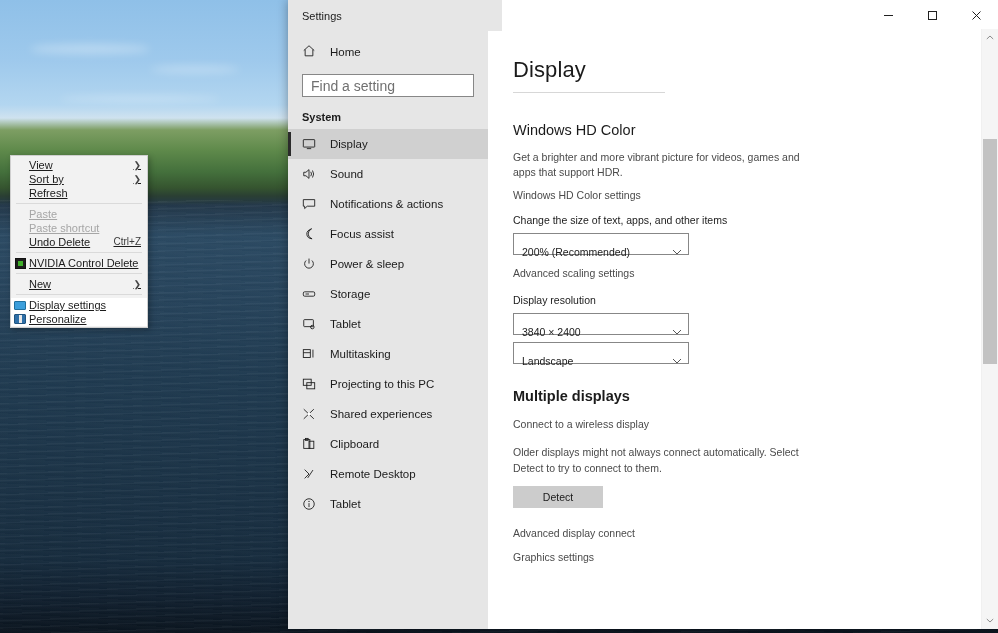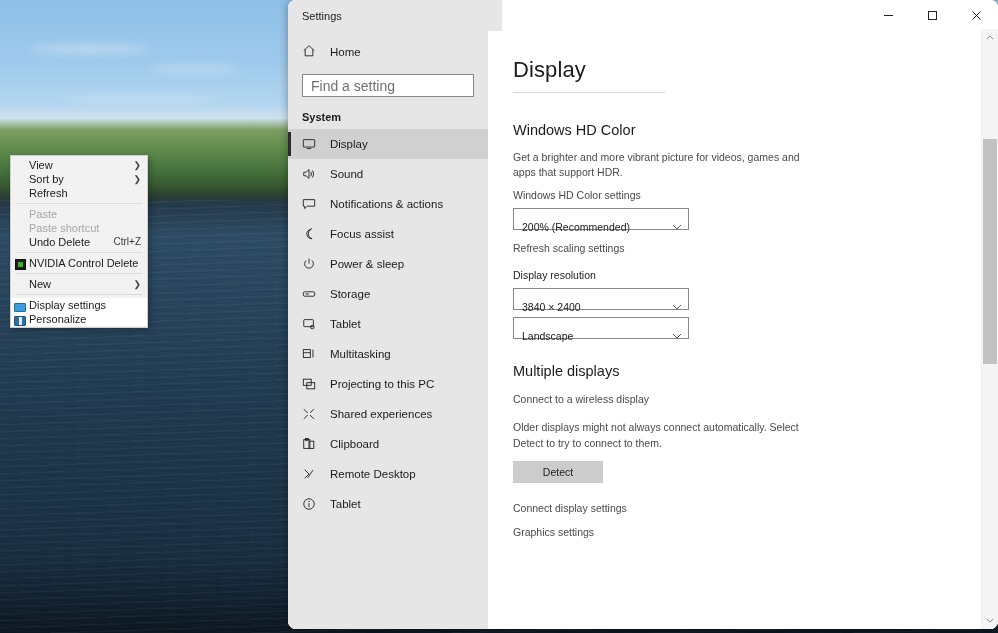--- a/index.html
+++ b/index.html
@@ -76,25 +76,26 @@
     background: #f2f2f2;
     border: 1px solid #cfcfcf;
     box-shadow: 2px 2px 6px rgba(0,0,0,0.28);
     padding: 2px 0 1px 0;
     font-size: 11px;
     color: #1b1b1b;
   }
   .cm-item {
     position: relative;
     display: flex;
-    align-items: flex-end;
+    align-items: center;
     height: 14px;
     padding: 0 6px 0 0;
     line-height: 14px;
     white-space: nowrap;
+    text-decoration: underline;
   }
   .cm-item .cm-ico {
     width: 18px;
     min-width: 18px;
     display: flex;
     align-items: center;
     justify-content: center;
   }
   .cm-item .cm-label { flex: 1; }
   .cm-item.disabled { color: #a6a6a6; }
@@ -145,21 +146,20 @@
     position: absolute;
     left: 288px;
     top: 0px;
     width: 710px;
     height: 629px;
     background: #ffffff;
     box-shadow: 0 0 10px rgba(0,0,0,0.35);
     display: flex;
     flex-direction: column;
     overflow: hidden;
-    border-radius: 8px;
   }
 
   #titlebar {
     height: 31px;
     min-height: 31px;
     display: flex;
     align-items: stretch;
     background: #ffffff;
     position: relative;
   }
@@ -650,57 +650,58 @@
       <div id="content-area">
         <div id="content">
 
           <h1 id="page-title">Display</h1>
           <div id="title-rule"></div>
 
           <h2 class="sec-head" style="margin-top:29px;">Windows HD Color</h2>
           <p class="body-text" style="margin-top:12px;width:292px;">Get a brighter and more vibrant picture for videos, games and apps that support HDR.</p>
           <p class="link-text" style="margin-top:9px;">Windows HD Color settings</p>
 
+          <p class="field-label" style="margin-top:13px;">Change the size of text, apps, and other items</p>
           <div class="combo" style="margin-top:7px;">
             <span class="combo-val">200% (Recommended)</span>
             <span class="chev">
               <svg width="10" height="6" viewBox="0 0 10 6">
                   <path d="M1 1 L5 5 L9 1" fill="none" stroke="#555" stroke-width="1"></path>
                 </svg>
             </span>
           </div>
 
-          <p class="link-text" style="margin-top:12px;">Refresh scaling settings</p>
+          <p class="link-text" style="margin-top:12px;">Advanced scaling settings</p>
 
           <p class="field-label" style="margin-top:15px;">Display resolution</p>
           <div class="combo" style="margin-top:7px;">
             <span class="combo-val">3840 × 2400</span>
             <span class="chev">
               <svg width="10" height="6" viewBox="0 0 10 6">
                   <path d="M1 1 L5 5 L9 1" fill="none" stroke="#555" stroke-width="1"></path>
                 </svg>
             </span>
           </div>
 
           <div class="combo" style="margin-top:7px;">
             <span class="combo-val">Landscape</span>
             <span class="chev">
               <svg width="10" height="6" viewBox="0 0 10 6">
                   <path d="M1 1 L5 5 L9 1" fill="none" stroke="#555" stroke-width="1"></path>
                 </svg>
             </span>
           </div>
 
-          <h2 class="sec-head" style="margin-top:24px;">Multiple displays</h2>
+          <h2 class="sec-head" style="margin-top:24px;font-weight:bold;">Multiple displays</h2>
           <p class="link-text" style="margin-top:14px;">Connect to a wireless display</p>
           <p class="body-text" style="margin-top:15px;width:288px;">Older displays might not always connect automatically. Select Detect to try to connect to them.</p>
           <div style="margin-top:10px;">
             <span class="push-btn">Detect</span>
           </div>
-          <p class="link-text" style="margin-top:19px;">Connect display settings</p>
+          <p class="link-text" style="margin-top:19px;">Advanced display connect</p>
           <p class="link-text" style="margin-top:12px;">Graphics settings</p>
 
         </div>
 
         <div id="scale-highlight"></div>
       </div>
     </div>
 
     <div id="content-scrollbar">
       <div class="sb-arrow up">

